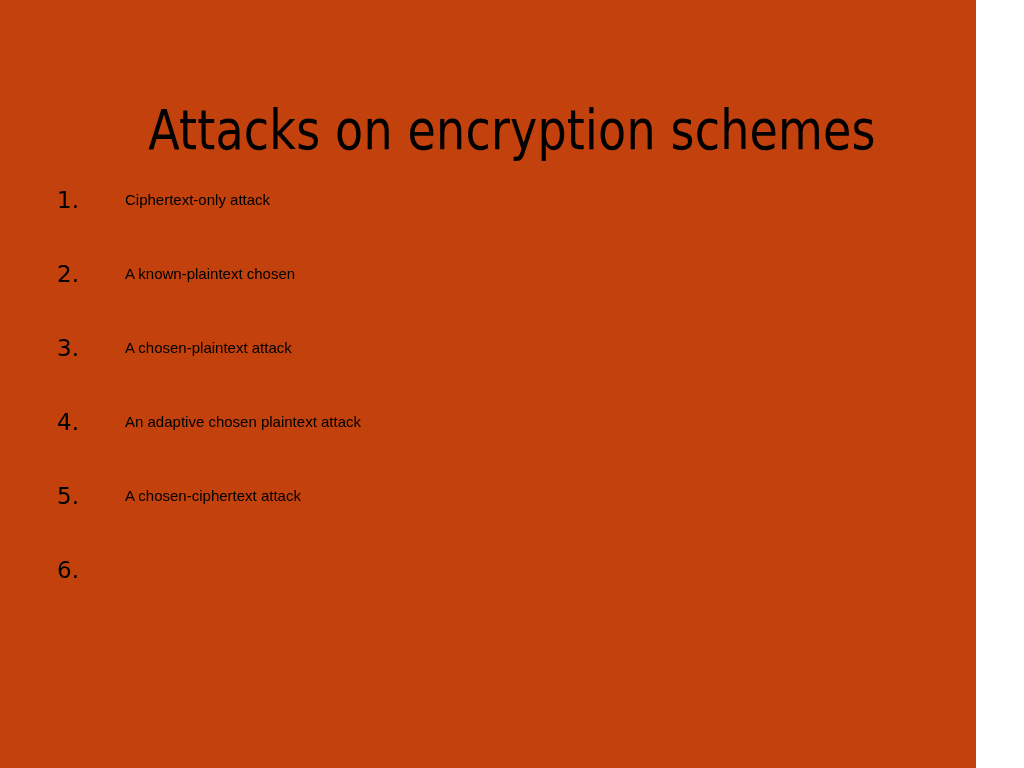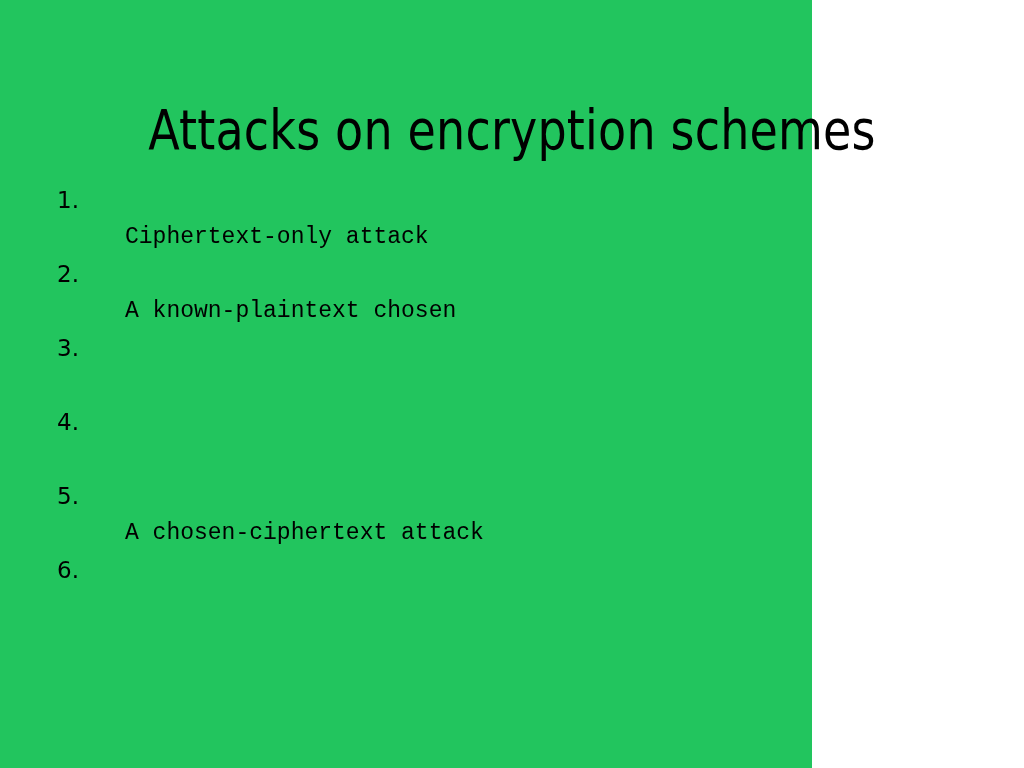--- a/index.html
+++ b/index.html
@@ -11,23 +11,23 @@
     height: 768px;
     background: #ffffff;
     font-family: "DejaVu Sans", sans-serif;
     color: #000000;
     overflow: hidden;
     position: relative;
   }
   .slide {
     position: absolute;
     inset: 0;
-    width: 812px;
+    width: 976px;
     height: 768px;
-    background: #22c55e;
+    background: #c2410c;
   }
   .slide-title {
     position: absolute;
     left: 0;
     top: 62px;
     width: 1024px;
     text-align: center;
     font-family: "Liberation Sans Narrow", "DejaVu Sans Condensed", "DejaVu Sans", sans-serif;
     font-size: 55px;
     font-weight: 400;
@@ -63,26 +63,25 @@
     font-size: 23px;
     line-height: 30px;
     font-family: "DejaVu Sans", sans-serif;
     color: #000000;
     white-space: nowrap;
   }
   .item-text {
     position: absolute;
     left: 125px;
     top: 0;
-    font-size: 23px;
+    font-size: 15px;
     line-height: 30px;
-    font-family: Liberation Mono, monospace;
+    font-family: Liberation Sans, sans-serif;
     color: #000000;
     white-space: nowrap;
-    margin-top: 37px;
   }
 </style>
 </head>
 <body>
 
 <div class="slide">
 
   <h1 class="slide-title">Attacks on encryption schemes</h1>
 
   <ol class="attack-list">
@@ -92,24 +91,26 @@
       <span class="item-text">Ciphertext-only attack</span>
     </li>
 
     <li class="attack-item">
       <span class="item-number">2.</span>
       <span class="item-text">A known-plaintext chosen</span>
     </li>
 
     <li class="attack-item">
       <span class="item-number">3.</span>
+      <span class="item-text">A chosen-plaintext attack</span>
     </li>
 
     <li class="attack-item">
       <span class="item-number">4.</span>
+      <span class="item-text">An adaptive chosen plaintext attack</span>
     </li>
 
     <li class="attack-item">
       <span class="item-number">5.</span>
       <span class="item-text">A chosen-ciphertext attack</span>
     </li>
 
     <li class="attack-item">
       <span class="item-number">6.</span>
     </li>

